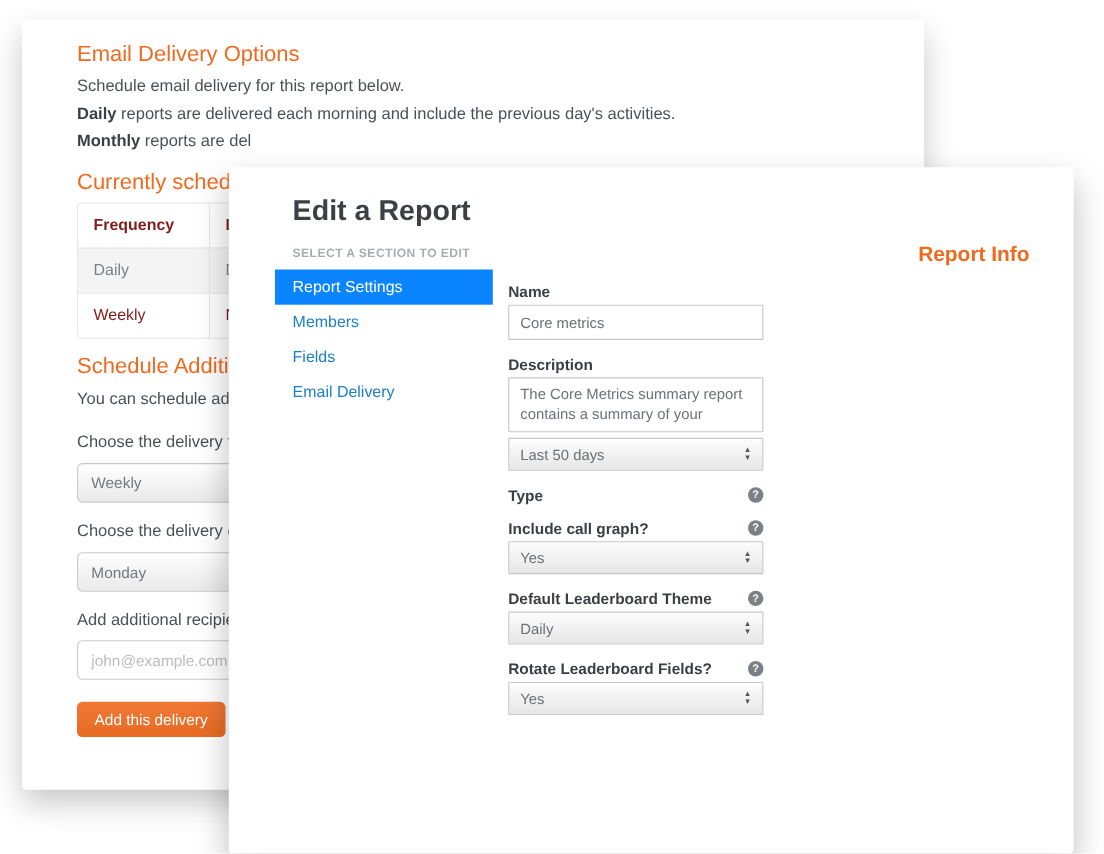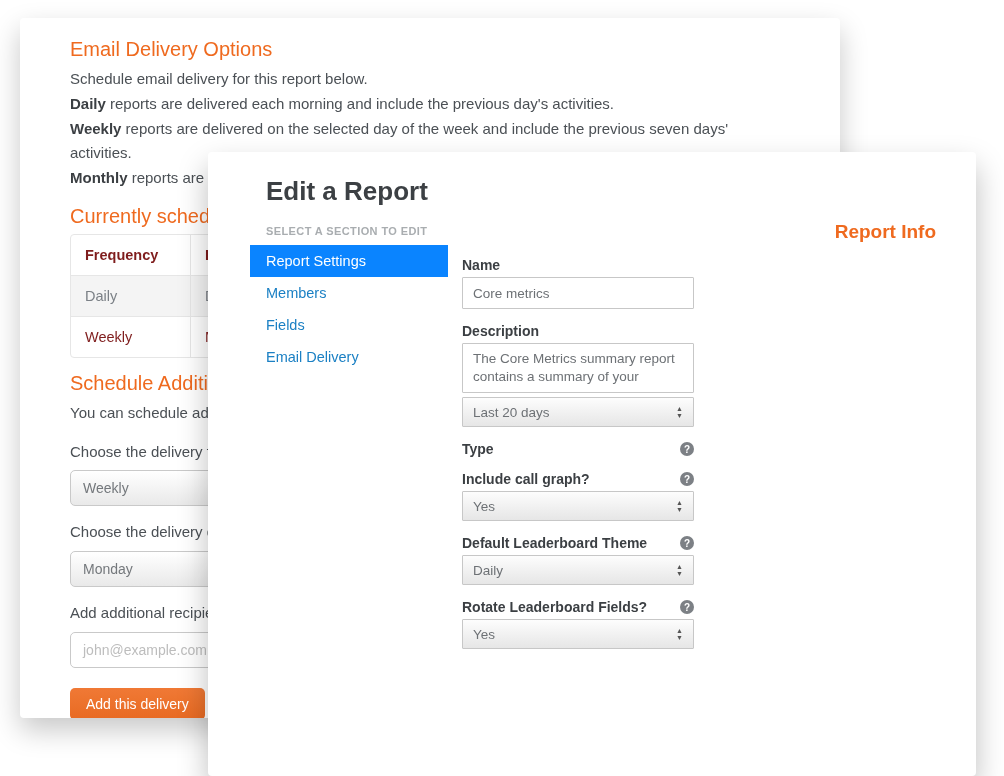--- a/index.html
+++ b/index.html
@@ -186,21 +186,20 @@
     font-size: 7px; line-height: 7px; color: #555;
   }
 </style>
 </head>
 <body>
 
 <div class="back-card">
   <div class="heading-orange" style="margin-top:0">Email Delivery Options</div>
   <p>Schedule email delivery for this report below.</p>
   <p><strong>Daily</strong><span> reports are delivered each morning and include the previous day's activities.</span></p>
-  <p><strong>Weekly</strong><span> reports are delivered on the selected day of the week and include the previous seven days' activities.</span></p>
   <p><strong>Monthly</strong><span> reports are del</span></p>
 
   <div class="heading-orange">Currently schedule</div>
   <div class="tbl">
     <div class="tbl-row header">
       <div class="tbl-cell">Frequency</div>
       <div class="tbl-cell">De</div>
     </div>
     <div class="tbl-row alt">
       <div class="tbl-cell">Daily</div>
@@ -252,21 +251,21 @@
           <span>Name</span>
         </div>
       <input class="fld-input" value="Core metrics" style="">
 
       <div class="fld-label">
           <span>Description</span>
         </div>
       <textarea class="fld-textarea" style="">The Core Metrics summary report contains a summary of your</textarea>
 
       <div class="fld-select">
-        <span>Last 20 days</span>
+        <span>Last 50 days</span>
         <span class="arrows">
             <span>▲</span>
             <span>▼</span>
           </span>
       </div>
 
       <div class="fld-label">
           <span>Type</span>
           <span class="help-icon">?</span>
         </div>

